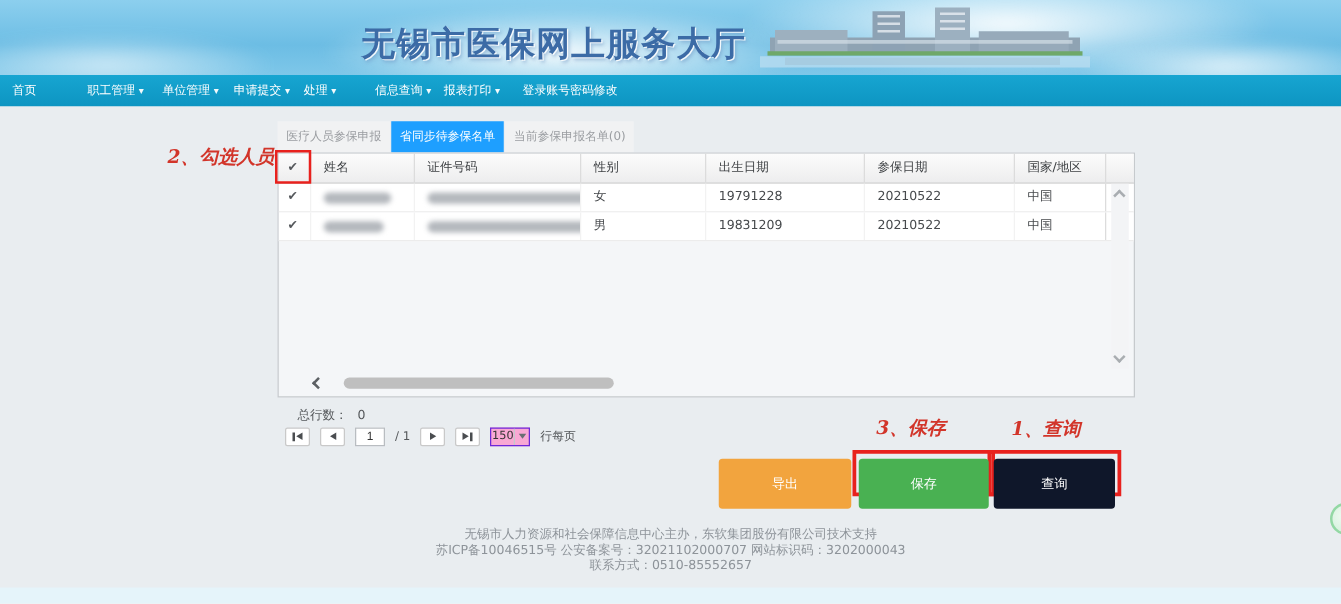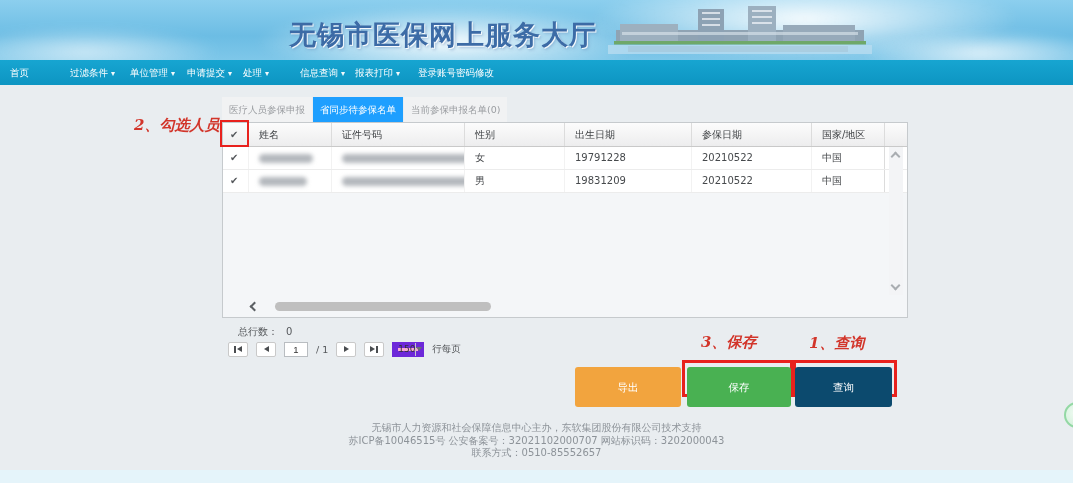--- a/index.html
+++ b/index.html
@@ -75,34 +75,34 @@
   .total-row { position:absolute; left:238px; top:325px; font-size:10px; color:#55585b; }
   .total-row .val { margin-left:8px; }
   .pagination { position:absolute; left:228px; top:341px; height:16px; display:flex; align-items:center; gap:8px;
                 font-size:9.5px; color:#55585b; }
   .pg-btn { width:20px; height:15px; background:#fff; border:1px solid #c9c9c9; border-radius:2px;
             display:flex; align-items:center; justify-content:center; gap:1px; cursor:pointer; }
   .tri-l { width:0; height:0; border-top:3.5px solid transparent; border-bottom:3.5px solid transparent; border-right:5px solid #4a4d50; }
   .tri-r { width:0; height:0; border-top:3.5px solid transparent; border-bottom:3.5px solid transparent; border-left:5px solid #4a4d50; }
   .pg-bar { width:2px; height:7px; background:#4a4d50; }
   .pg-input { width:24px; height:15px; border:1px solid #b9bdc1; background:#fff; text-align:center; font-size:9.5px; color:#333; }
-  .pg-size { width:32px; height:15px; border:6px solid #6d28d9; background:#f9a8d4; display:flex; align-items:center; cursor:pointer; }
+  .pg-size { width:32px; height:15px; border:1px solid #6d28d9; background:#f9a8d4; display:flex; align-items:center; cursor:pointer; }
   .pg-size .num { flex:1; text-align:center; font-size:9px; color:#333; }
   .pg-size .dd { width:12px; height:13px; border-left:1px solid #c4c8cb; display:flex; align-items:center; justify-content:center; }
   .dd-tri { width:0; height:0; border-left:3px solid transparent; border-right:3px solid transparent; border-top:4px solid #6a6e72; }
 
   
   .filter-input { position:absolute; left:228px; top:368px; width:268px; height:23px; border:1px solid #ccc;
                   background:#fff; padding:0 8px; font-size:10px; color:#333; font-family:inherit; }
   .filter-input::placeholder { color:#b9bdc1; }
   .btn { position:absolute; top:367px; height:40px; border:none; border-radius:3px; color:#fff; font-size:10.5px;
          text-align:center; line-height:24px; cursor:pointer; font-family:inherit; }
   #btn-export { left:575px; width:106px; background:#f2a43e; }
   #btn-save   { left:687px; width:104px; background:#49b152; }
-  #btn-query  { left:795px; width:97px;  background:#0c4a6e; }
+  #btn-query  { left:795px; width:97px;  background:#0f172a; }
 
   
   .notice { position:absolute; left:210px; top:401px; font-size:10px; color:#e8432e; line-height:11.5px; white-space:nowrap; }
   .site-footer { position:absolute; left:0; top:422px; width:1073px; text-align:center; font-size:10px;
                  color:#8d9399; line-height:12.5px; }
   .bottom-strip { position:absolute; left:0; top:470px; width:1073px; height:13px; background:#e5f4fa; }
   .floating-widget { position:absolute; left:1064px; top:402px; width:26px; height:26px; border-radius:50%;
                      background:radial-gradient(circle at 40% 40%, #eefaf1, #cdeed6); border:2px solid #93d8a4; cursor:pointer; }
 </style>
 </head>
@@ -130,21 +130,21 @@
       <rect x="24" y="28" width="236" height="3" fill="#dde7ee" opacity=".6"></rect>
       <rect x="16" y="37" width="252" height="3.5" fill="#6fa869"></rect>
       <rect x="10" y="41" width="264" height="9" fill="#b8dcf0" opacity=".8"></rect>
       <rect x="30" y="42" width="220" height="6" fill="#9fb8c8" opacity=".35"></rect>
     </svg>
     <div class="banner-title">无锡市医保网上服务大厅</div>
   </div>
 
   <div class="navbar">
     <span class="nav-item" id="nav0"><span>首页</span></span>
-    <span class="nav-item" id="nav1"><span>过滤条件</span><span class="caret">▾</span></span>
+    <span class="nav-item" id="nav1"><span>职工管理</span><span class="caret">▾</span></span>
     <span class="nav-item" id="nav2"><span>单位管理</span><span class="caret">▾</span></span>
     <span class="nav-item" id="nav3"><span>申请提交</span><span class="caret">▾</span></span>
     <span class="nav-item" id="nav4"><span>处理</span><span class="caret">▾</span></span>
     <span class="nav-item" id="nav5"><span>信息查询</span><span class="caret">▾</span></span>
     <span class="nav-item" id="nav6"><span>报表打印</span><span class="caret">▾</span></span>
     <span class="nav-item" id="nav7"><span>登录账号密码修改</span></span>
   </div>
 
   <div class="tabs">
     <div class="tab">医疗人员参保申报</div>

